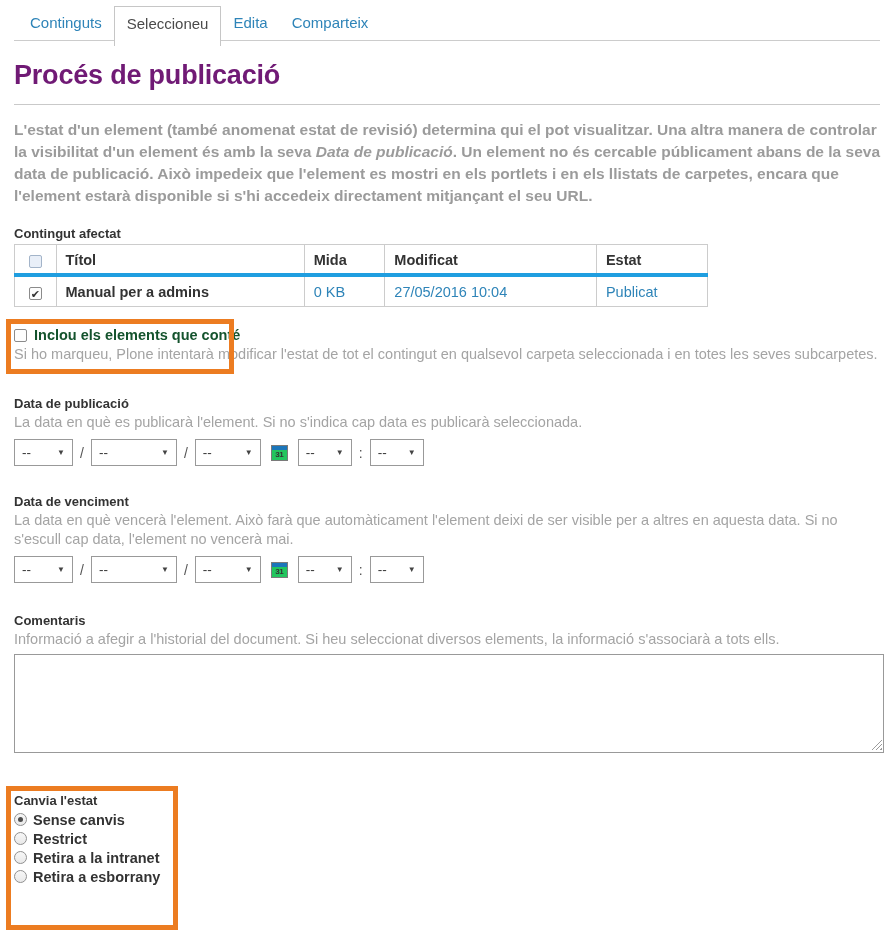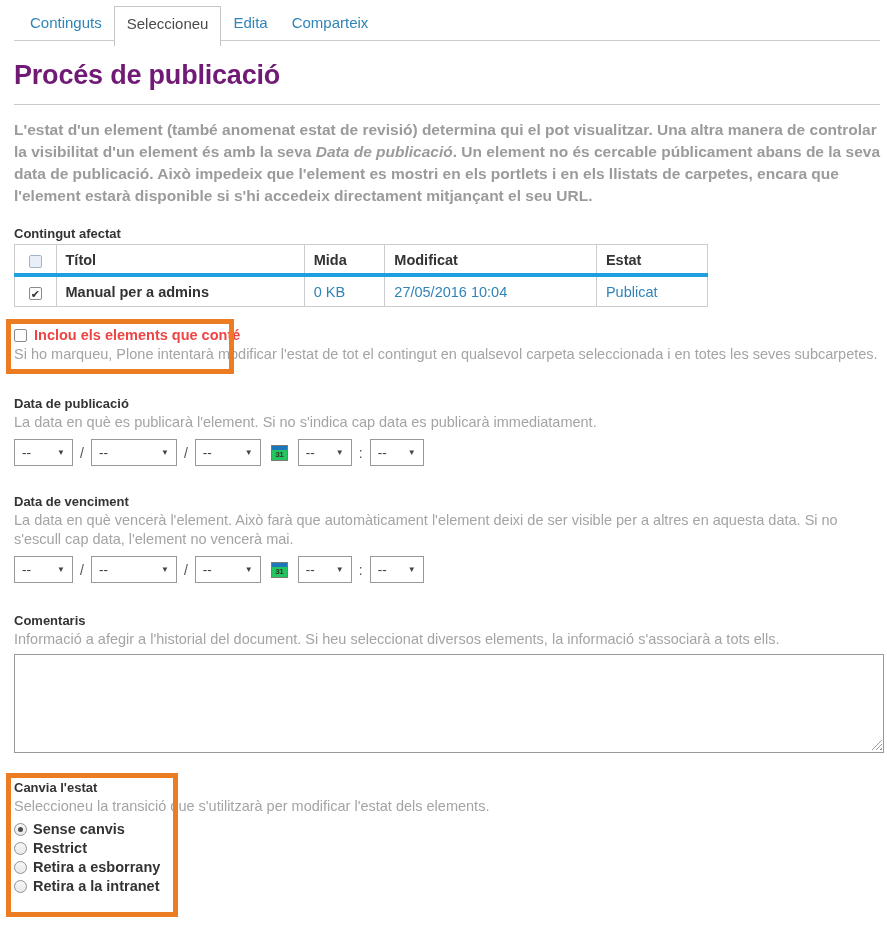--- a/index.html
+++ b/index.html
@@ -98,21 +98,21 @@
     margin-right: 6px;
   }
   .radio.selected::after {
     content: ""; position: absolute; left: 3px; top: 3px;
     width: 5px; height: 5px; border-radius: 50%; background: #4d4d4d;
   }
 
   
   .include-section { position: relative; margin: 12px 0 0 0; padding-top: 8px; height: 58px; }
   .cb-row { display: flex; align-items: center; gap: 7px; }
-  .cb-label { font-size: 14.5px; font-weight: bold; color: #ef4444; }
+  .cb-label { font-size: 14.5px; font-weight: bold; color: #14532d; }
 
   
   .orange-box {
     position: absolute; border: 5px solid #ec7c21;
     pointer-events: none; z-index: 5; background: transparent;
   }
   #orange-box-include { left: -8px; top: 0px; width: 228px; height: 55px; }
   #orange-box-state { left: -8px; top: -7px; width: 172px; height: 144px; }
 
   
@@ -143,21 +143,21 @@
     padding: 4px 6px; display: block;
   }
   .resize-handle {
     position: absolute; right: 2px; bottom: 3px; width: 11px; height: 11px;
     clip-path: polygon(100% 0, 100% 100%, 0 100%);
     background: repeating-linear-gradient(135deg, transparent 0 2px, #9a9a9a 2px 3px);
     cursor: nwse-resize;
   }
 
   
-  .state-field { position: relative; margin-top: 27px; }
+  .state-field { position: relative; margin-top: 40px; }
   .radio-row { display: flex; align-items: center; margin-top: 4px; height: 15px; }
   .radio-label { font-size: 14.5px; font-weight: bold; color: #333; cursor: pointer; }
 </style>
 </head>
 <body>
 
 <div class="content">
 
   <nav class="tabbar">
     <a class="tab">Continguts</a>
@@ -199,21 +199,21 @@
     <div class="orange-box" id="orange-box-include"></div>
     <div class="cb-row">
       <span class="checkbox empty">&nbsp;</span>
       <span class="cb-label">Inclou els elements que conté</span>
     </div>
     <div class="help">Si ho marqueu, Plone intentarà modificar l'estat de tot el contingut en qualsevol carpeta seleccionada i en totes les seves subcarpetes.</div>
   </div>
 
   <div class="date-field">
     <span class="field-label">Data de publicació</span>
-    <div class="help">La data en què es publicarà l'element. Si no s'indica cap data es publicarà immediatament.</div>
+    <div class="help">La data en què es publicarà l'element. Si no s'indica cap data es publicarà seleccionada.</div>
     <div class="date-row">
       <span class="select sel-day">
           <span>--</span>
           <span class="arrow">▼</span>
         </span>
       <span class="sep">/</span>
       <span class="select sel-month">
           <span>--</span>
           <span class="arrow">▼</span>
         </span>
@@ -277,32 +277,31 @@
     <div class="help">Informació a afegir a l'historial del document. Si heu seleccionat diversos elements, la informació s'associarà a tots ells.</div>
     <div class="textarea-wrap">
       <textarea class="comments" style=""></textarea>
       <div class="resize-handle"></div>
     </div>
   </div>
 
   <div class="state-field">
     <div class="orange-box" id="orange-box-state"></div>
     <span class="field-label">Canvia l'estat</span>
-    <div class="help">Seleccioneu la transició que s'utilitzarà per modificar l'estat dels elements.</div>
     <div class="radio-row">
       <span class="radio selected"></span>
       <span class="radio-label">Sense canvis</span>
     </div>
     <div class="radio-row">
       <span class="radio"></span>
       <span class="radio-label">Restrict</span>
     </div>
     <div class="radio-row">
       <span class="radio"></span>
-      <span class="radio-label">Retira a esborrany</span>
+      <span class="radio-label">Retira a la intranet</span>
     </div>
     <div class="radio-row">
       <span class="radio"></span>
-      <span class="radio-label">Retira a la intranet</span>
+      <span class="radio-label">Retira a esborrany</span>
     </div>
   </div>
 
 </div>
 
 </body></html>

